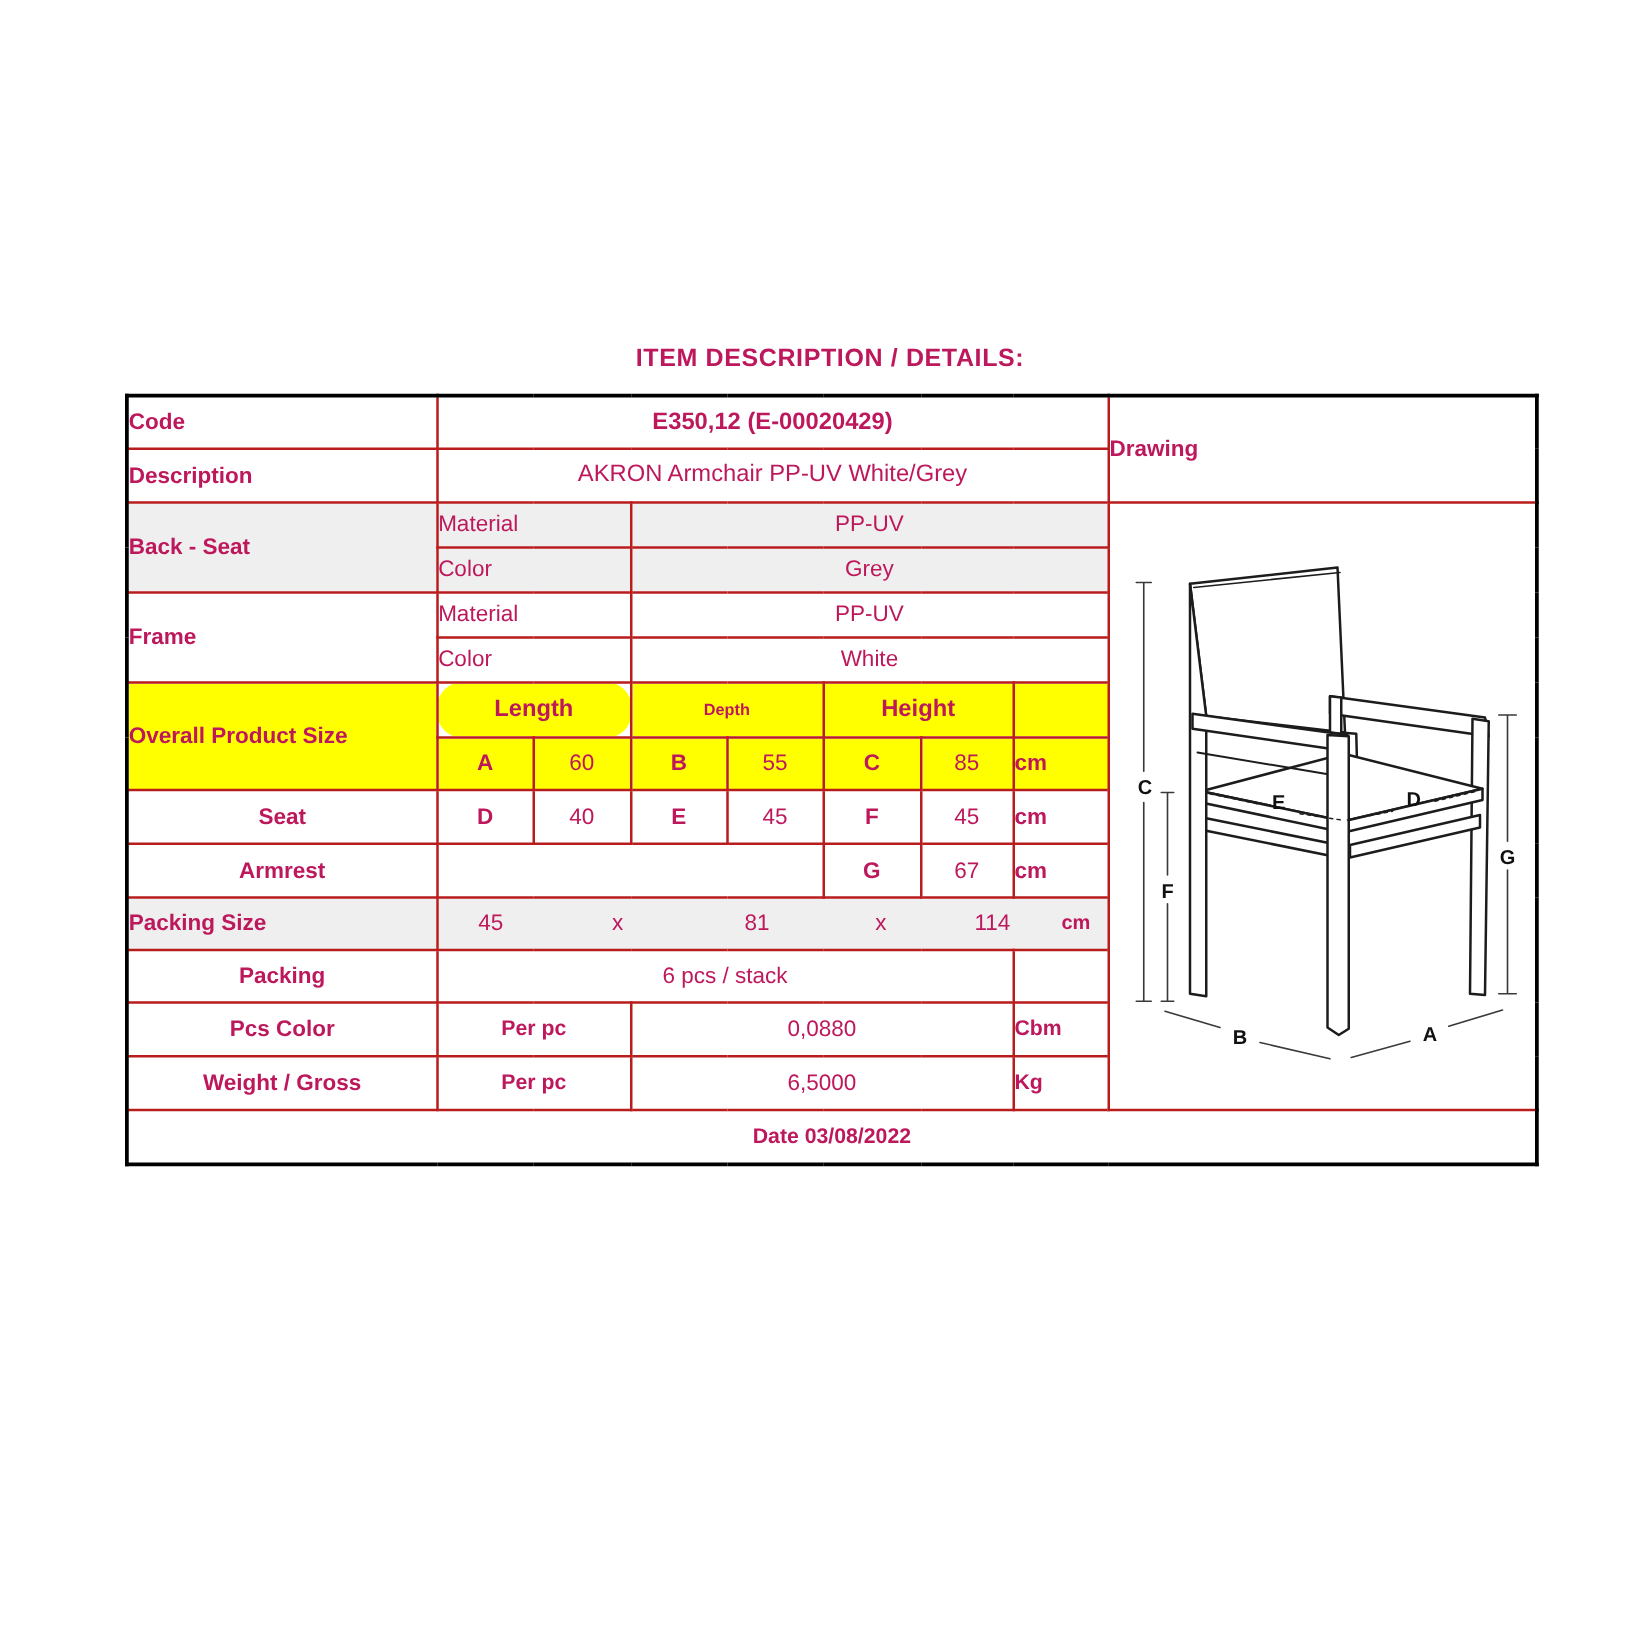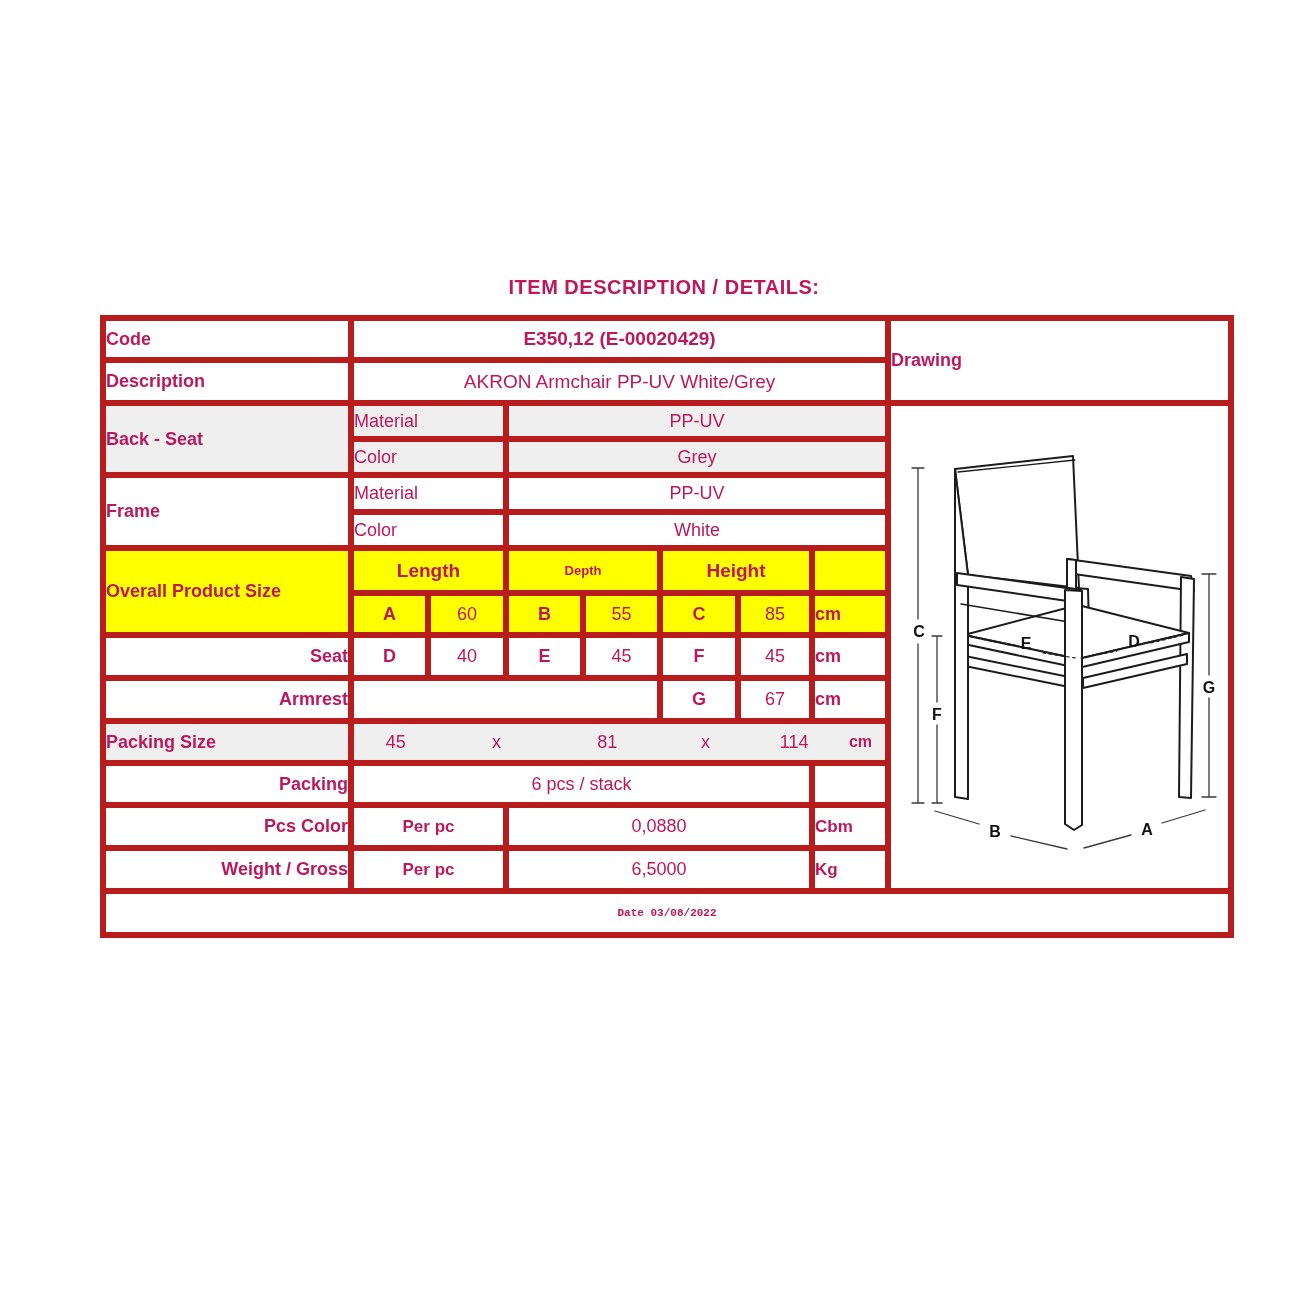--- a/index.html
+++ b/index.html
@@ -10,25 +10,25 @@
   #doc-title{
     position:absolute;left:100px;top:276px;width:1128px;text-align:center;
     font-size:20px;font-weight:bold;letter-spacing:.5px;
   }
   table.spec{
     position:absolute;left:100px;top:315px;width:1128px;height:615px;
     border-collapse:collapse;table-layout:fixed;
     border:3px solid #000;
   }
   table.spec td{
-    border:6px solid #b91c1c;padding:0 0 0 0;vertical-align:middle;
+    border:2px solid #b91c1c;padding:0 0 0 0;vertical-align:middle;
     font-size:18px;overflow:hidden;
   }
   td.lbl{font-weight:bold;font-size:19px;padding-left:5px;text-align:left;}
-  td.lbl-sm{font-weight:bold;font-size:17px;padding-left:5px;text-align:right;}
+  td.lbl-sm{font-weight:bold;font-size:17px;padding-left:5px;text-align:center;}
   td.sub{font-size:18px;padding-left:5px;text-align:left;}
   td.ctr{text-align:center;}
   td.bold{font-weight:bold;}
   td.key{text-align:center;font-weight:bold;font-size:18px;}
   td.unit{font-weight:bold;font-size:16px;padding-left:4px;text-align:left;}
   td.yellow{background:#ffff00;}
   td.grey{background:#efefef;}
   td.draw-head{text-align:left;font-weight:bold;font-size:20px;}
   td.draw-cell{padding:0;vertical-align:top;}
   .pack-row{display:flex;align-items:center;width:100%;font-size:18px;}
@@ -136,21 +136,21 @@
       <td class="sub" colspan="2">Material</td>
       <td class="ctr" colspan="5">PP-UV</td>
     </tr>
     <tr class="h36">
       <td class="sub" colspan="2">Color</td>
       <td class="ctr" colspan="5">White</td>
     </tr>
 
     <tr class="h44">
       <td class="lbl yellow" rowspan="2">Overall Product Size</td>
-      <td class="ctr bold yellow" colspan="2" style="font-size:19px;">Length</td>
+      <td class="ctr bold yellow" colspan="2" style="font-size:19px;border-radius:19px;">Length</td>
       <td class="ctr bold yellow" colspan="2" style="font-size:13px;text-align:center;">Depth</td>
       <td class="ctr bold yellow" colspan="2" style="font-size:19px;">Height</td>
       <td class="yellow"></td>
     </tr>
 
     <tr class="h42">
       <td class="key yellow">A</td>
       <td class="ctr yellow">60</td>
       <td class="key yellow">B</td>
       <td class="ctr yellow">55</td>
@@ -206,18 +206,18 @@
     </tr>
 
     <tr class="h43">
       <td class="lbl-sm">Weight / Gross</td>
       <td class="ctr bold" colspan="2" style="font-size:17px;">Per pc</td>
       <td class="ctr" colspan="4">6,5000</td>
       <td class="unit" style="font-size:17px;">Kg</td>
     </tr>
 
     <tr class="h44">
-      <td class="ctr bold" colspan="9" style="font-size:11px;font-family:Liberation Mono, monospace;">Date 03/08/2022</td>
+      <td class="ctr bold" colspan="9" style="font-size:17px;">Date 03/08/2022</td>
     </tr>
   </tbody>
     </table>
 
 </div>
 
 </body></html>

